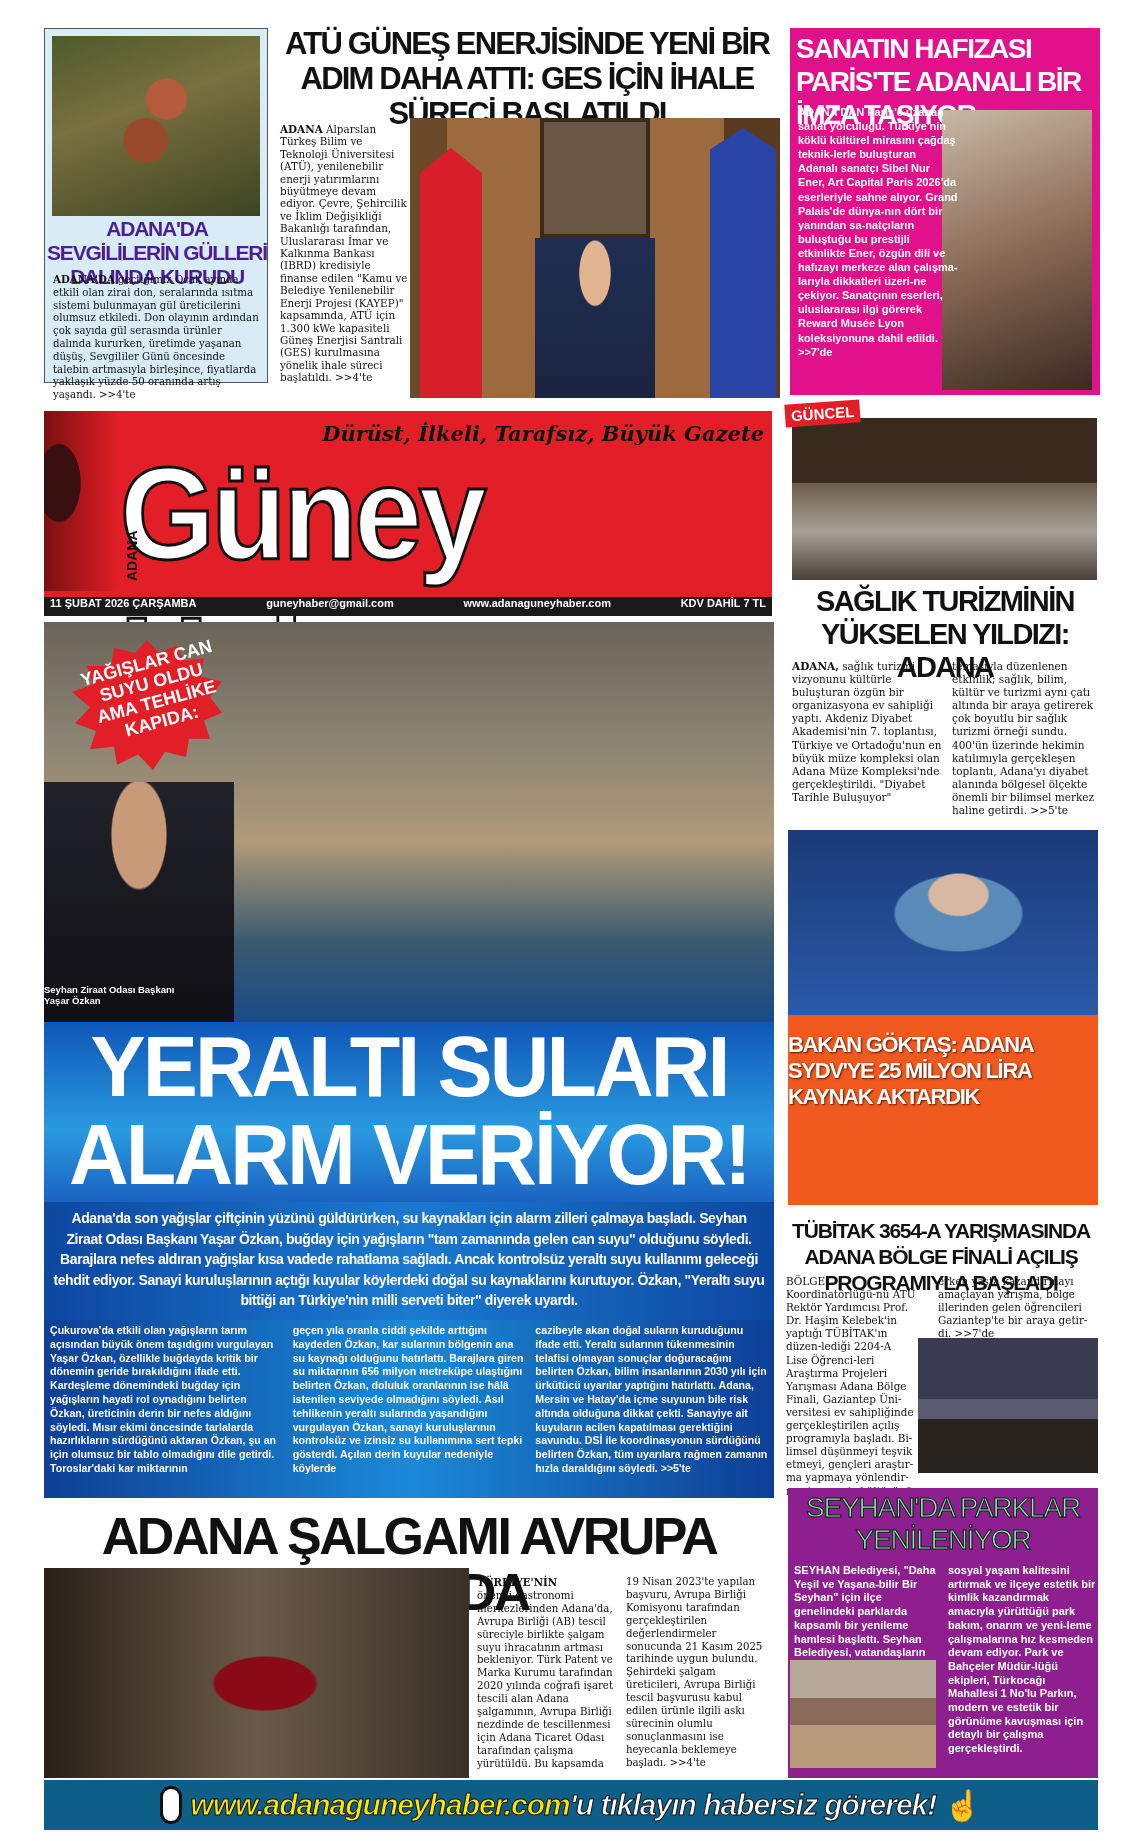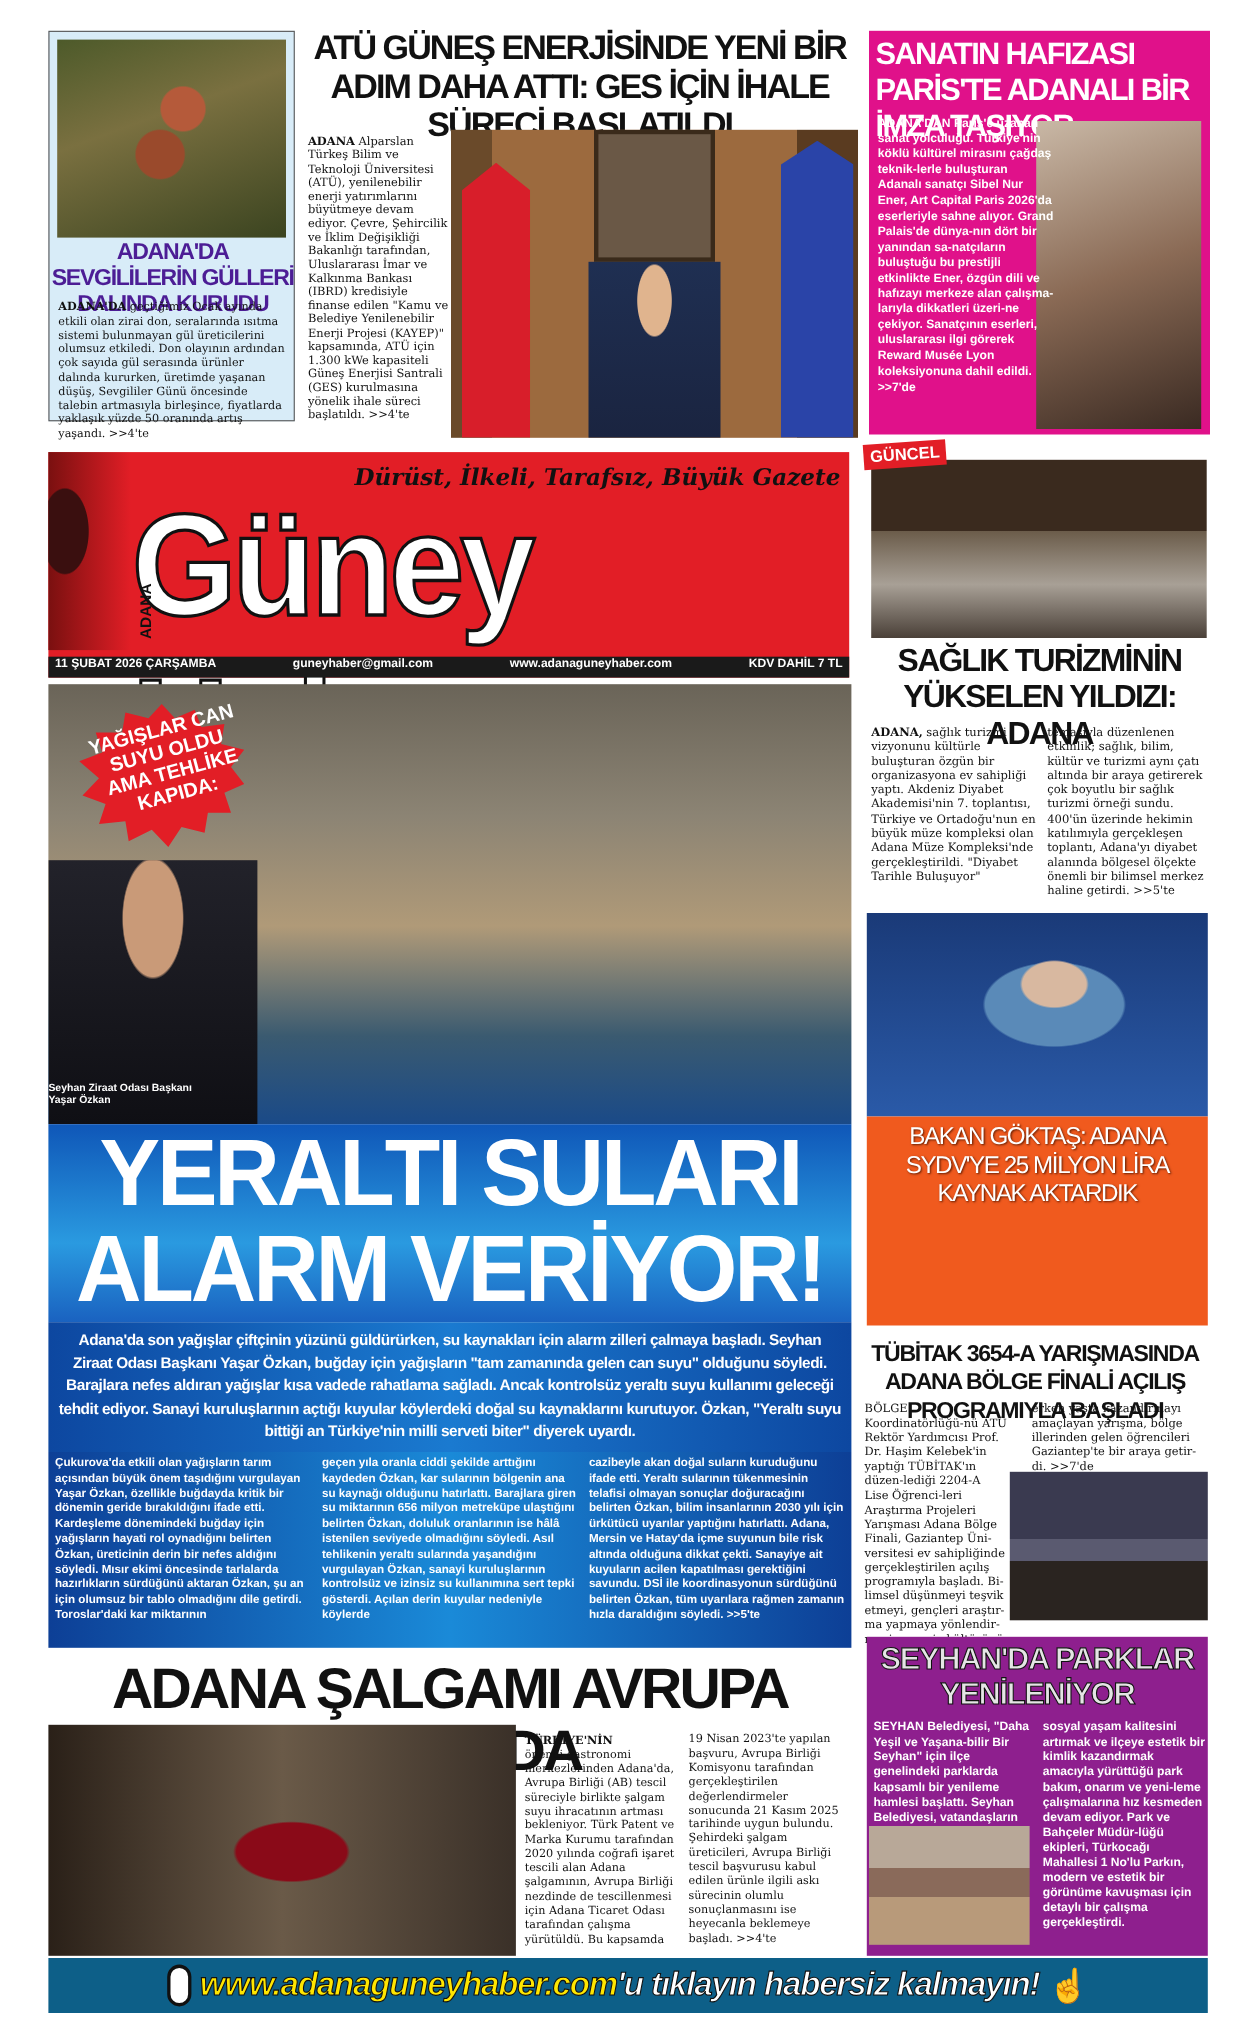--- a/index.html
+++ b/index.html
@@ -45,31 +45,31 @@
 #person{left:0;top:160px;width:190px;height:240px;background:radial-gradient(ellipse at 50% 22%,#c99a78 0 20%,transparent 21%),linear-gradient(#22222a,#0f0f14)}
 #person-cap{left:0;top:362px;width:190px;text-align:left;color:#fff;font-size:9.5px;line-height:11px;font-weight:700}
 #main-head{left:44px;top:1022px;width:730px;height:180px;background:linear-gradient(180deg,#0f57b8,#2a9ae0 60%,#1a62c0)}
 #main-head-text{left:0;top:0;width:730px;text-align:center;color:#fff;font-size:86px;line-height:88px;font-weight:700;letter-spacing:-3px;transform:scaleX(.96)}
 #main-sub{left:44px;top:1202px;width:730px;height:118px;background:linear-gradient(90deg,#0d47a0,#1a7ad0 50%,#0d47a0);color:#fff;font-size:14px;line-height:20.5px;font-weight:700;text-align:center;padding:6px 8px;letter-spacing:-.4px}
 #main-cols{left:44px;top:1320px;width:730px;height:178px;background:linear-gradient(90deg,#0d3f96,#1a8ad8 50%,#0d3f96);color:#fff;font-size:10.6px;line-height:13.8px;font-weight:700;display:flex;gap:10px;padding:4px 6px}
 #main-cols div{flex:1}
 
 #goktas-photo{left:788px;top:830px;width:310px;height:185px;background:radial-gradient(ellipse at 55% 35%,#d8b8a0 0 12%,transparent 13%),radial-gradient(ellipse at 55% 45%,#5a8ab8 0 26%,transparent 27%),linear-gradient(#1a3a78,#2a5aa8)}
 #goktas-box{left:788px;top:1015px;width:310px;height:190px;background:#f05a1e}
-#goktas-head{left:0;top:5px;width:310px;text-align:center;color:#fff;font-size:22px;line-height:26px;font-weight:400;letter-spacing:-1.3px;text-shadow:1px 1px 2px #5a1a00}
+#goktas-head{left:0;top:17px;width:310px;color:#fff;font-size:22px;line-height:26px;font-weight:700;letter-spacing:-1.3px;text-shadow:1px 1px 2px #5a1a00}
 #goktas-c1{left:8px;top:60px;width:146px;color:#fff;font-size:11px;line-height:13.6px;font-weight:700}
 #goktas-c2{left:162px;top:60px;width:146px;color:#fff;font-size:11px;line-height:13.6px;font-weight:700}
 
 #tub-head{left:786px;top:1218px;width:310px;text-align:center;font-size:21px;line-height:26px;font-weight:700;letter-spacing:-1.2px}
 #tub-c1{left:786px;top:1275px;width:130px;font-size:10.4px;line-height:13.1px}
 #tub-c2{left:938px;top:1275px;width:160px;font-size:10.4px;line-height:13.1px}
 #tub-photo{left:918px;top:1338px;width:180px;height:135px;background:linear-gradient(#3a3a50 0 45%,#5a5a70 45% 60%,#2a2420 60%)}
 
 #seyhan-box{left:788px;top:1488px;width:310px;height:290px;background:#8e1f8e}
-#seyhan-head{left:0;top:4px;width:310px;text-align:center;color:#e5e5e5;font-size:28px;line-height:32px;font-weight:700;letter-spacing:-1.2px;-webkit-text-stroke:1px #111}
+#seyhan-head{left:0;top:4px;width:310px;text-align:center;color:#86efac;font-size:28px;line-height:32px;font-weight:400;letter-spacing:-1.2px;-webkit-text-stroke:1px #111}
 #seyhan-c1{left:6px;top:76px;width:146px;color:#fff;font-size:11px;line-height:13.7px;font-weight:700}
 #seyhan-c2{left:160px;top:76px;width:148px;color:#fff;font-size:11px;line-height:13.7px;font-weight:700}
 #seyhan-photo{left:2px;top:172px;width:146px;height:108px;background:linear-gradient(#b8a898 0 35%,#8a6a5a 35% 60%,#b89a7a 60%)}
 
 #salgam-head{left:44px;top:1508px;width:730px;font-size:52px;line-height:56px;font-weight:700;letter-spacing:-2.5px;text-align:center}
 #salgam-photo{left:44px;top:1568px;width:425px;height:210px;background:radial-gradient(ellipse at 52% 55%,#8a0a18 0 16%,transparent 17%),linear-gradient(90deg,#2a2018,#6a5a48 50%,#3a3028)}
 #salgam-c1{left:477px;top:1576px;width:142px;font-size:10.2px;line-height:12.9px}
 #salgam-c2{left:626px;top:1576px;width:142px;font-size:10.2px;line-height:12.9px}
 
 #footer{left:44px;top:1780px;width:1054px;height:50px;background:#0d5f88;display:flex;align-items:center;justify-content:center;gap:0}
@@ -162,15 +162,15 @@
 </div>
 
 <div id="salgam-head" class="abs">ADANA ŞALGAMI AVRUPA YOLUNDA</div>
 <div id="salgam-photo" class="abs photo"></div>
 <div id="salgam-c1" class="abs serif"><b class="lead">TÜRKİYE'NİN</b><br><span>önemli gastronomi merkezlerinden Adana'da, Avrupa Birliği (AB) tescil süreciyle birlikte şalgam suyu ihracatının artması bekleniyor. Türk Patent ve Marka Kurumu tarafından 2020 yılında coğrafi işaret tescili alan Adana şalgamının, Avrupa Birliği nezdinde de tescillenmesi için Adana Ticaret Odası tarafından çalışma yürütüldü. Bu kapsamda</span></div>
 <div id="salgam-c2" class="abs serif">19 Nisan 2023'te yapılan başvuru, Avrupa Birliği Komisyonu tarafından gerçekleştirilen değerlendirmeler sonucunda 21 Kasım 2025 tarihinde uygun bulundu. Şehirdeki şalgam üreticileri, Avrupa Birliği tescil başvurusu kabul edilen ürünle ilgili askı sürecinin olumlu sonuçlanmasını ise heyecanla beklemeye başladı. &gt;&gt;4'te</div>
 
 <div id="footer" class="abs">
   <span class="icon-mouse"></span>
   <span id="footer-url">www.adanaguneyhaber.com</span>
-  <span id="footer-rest">'u tıklayın habersiz kalmayın!</span>
+  <span id="footer-rest">'u tıklayın habersiz görerek!</span>
   <span class="icon-hand">☝</span>
 </div>
 
 </body></html>

